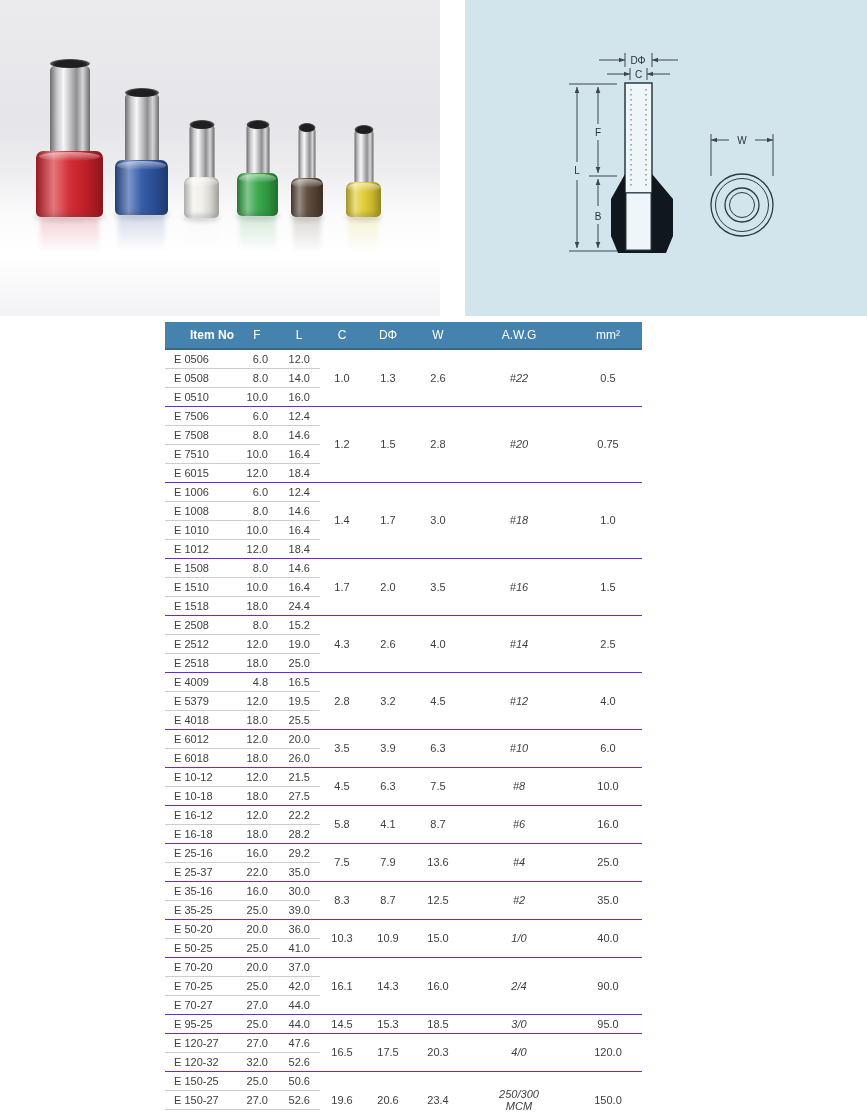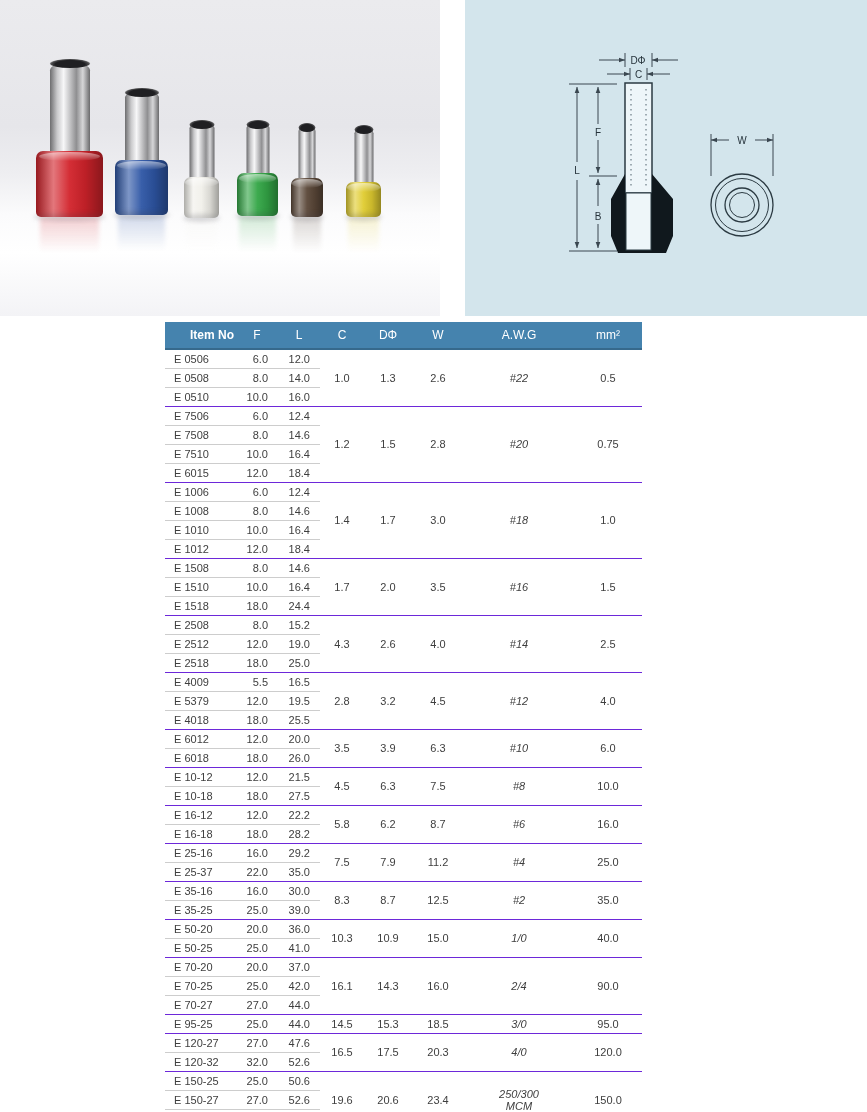--- a/index.html
+++ b/index.html
@@ -307,21 +307,21 @@
       </tr>
       <tr>
         <td class="item">E 2518</td>
         <td class="num">18.0</td>
         <td class="num">25.0</td>
       </tr>
     </tbody>
     <tbody>
       <tr>
         <td class="item">E 4009</td>
-        <td class="num">5.5</td>
+        <td class="num">4.8</td>
         <td class="num">16.5</td>
         <td class="" rowspan="3">2.8</td>
         <td class="" rowspan="3">3.2</td>
         <td class="" rowspan="3">4.5</td>
         <td class="awg" rowspan="3">#12</td>
         <td class="" rowspan="3">4.0</td>
       </tr>
       <tr>
         <td class="item">E 5379</td>
         <td class="num">12.0</td>
@@ -366,39 +366,39 @@
         <td class="num">18.0</td>
         <td class="num">27.5</td>
       </tr>
     </tbody>
     <tbody>
       <tr>
         <td class="item">E 16-12</td>
         <td class="num">12.0</td>
         <td class="num">22.2</td>
         <td class="" rowspan="2">5.8</td>
-        <td class="" rowspan="2">6.2</td>
+        <td class="" rowspan="2">4.1</td>
         <td class="" rowspan="2">8.7</td>
         <td class="awg" rowspan="2">#6</td>
         <td class="" rowspan="2">16.0</td>
       </tr>
       <tr>
         <td class="item">E 16-18</td>
         <td class="num">18.0</td>
         <td class="num">28.2</td>
       </tr>
     </tbody>
     <tbody>
       <tr>
         <td class="item">E 25-16</td>
         <td class="num">16.0</td>
         <td class="num">29.2</td>
         <td class="" rowspan="2">7.5</td>
         <td class="" rowspan="2">7.9</td>
-        <td class="" rowspan="2">11.2</td>
+        <td class="" rowspan="2">13.6</td>
         <td class="awg" rowspan="2">#4</td>
         <td class="" rowspan="2">25.0</td>
       </tr>
       <tr>
         <td class="item">E 25-37</td>
         <td class="num">22.0</td>
         <td class="num">35.0</td>
       </tr>
     </tbody>
     <tbody>

